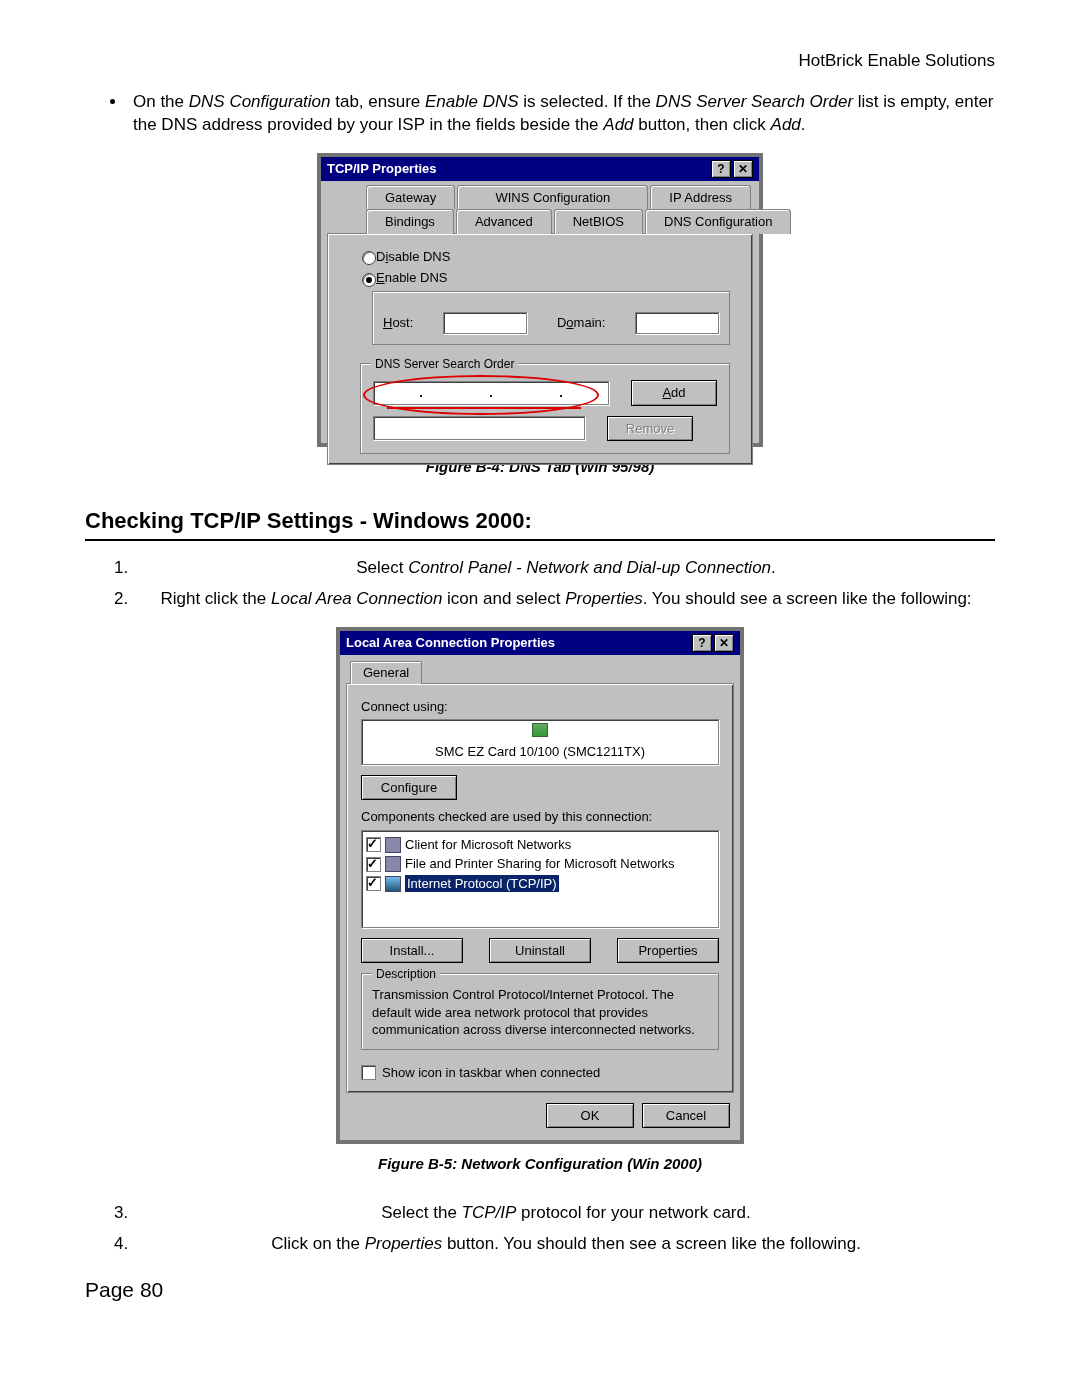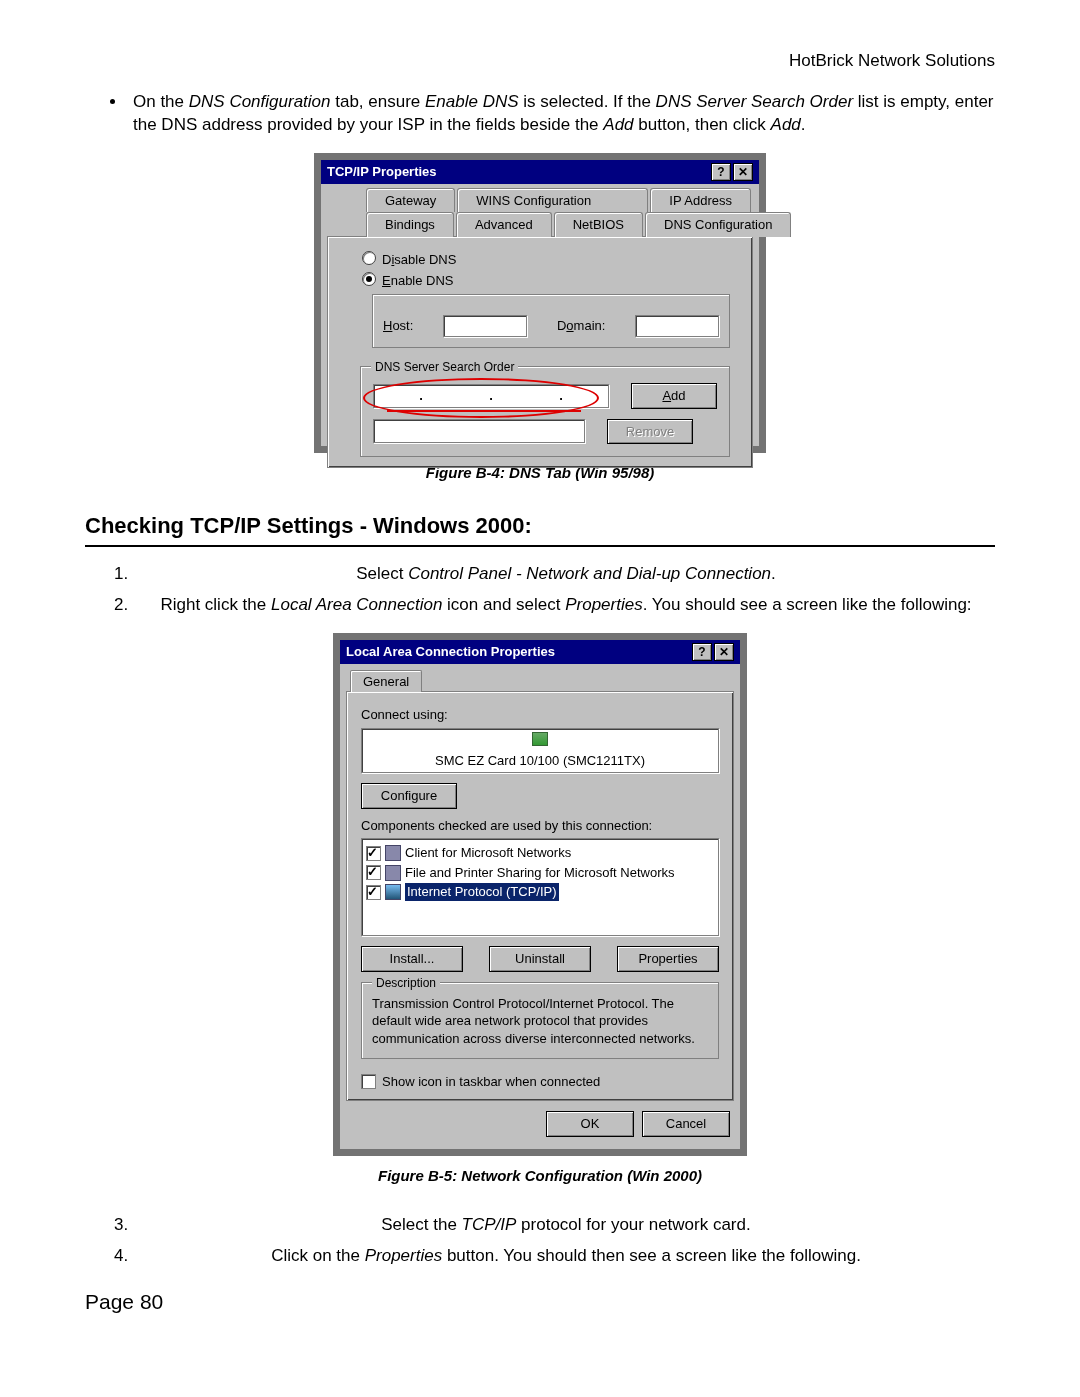--- a/index.html
+++ b/index.html
@@ -23,21 +23,21 @@
     margin: 0 0 10px 0;
   }
   ul.doc-bullets li { padding-left: 6px; }
   .italic { font-style: italic; }
   
   .dialog-wrap { text-align: center; margin: 16px 0 6px 0; }
   .dialog {
     display: inline-block;
     text-align: left;
     background: #1d4ed8;
-    border: 7px solid #737373;
+    border: 4px solid #737373;
     font-family: "MS Sans Serif", Tahoma, Arial, sans-serif;
     font-size: 13px;
     box-shadow: 0 0 0 1px #808080 inset;
   }
   .titlebar {
     background: #000080;
     color: #fff;
     padding: 3px 6px;
     font-weight: bold;
     display: flex;
@@ -87,21 +87,21 @@
   }
   .tab-panel {
     background: #c0c0c0;
     border: 1px solid #808080;
     box-shadow: inset 1px 1px 0 #fff, inset -1px -1px 0 #404040;
     height: 210px;
     margin-top: -1px;
     padding: 10px 14px;
     position: relative;
   }
-  .radio-row { display: flex; align-items: flex-start; gap: 6px; margin: 4px 0 4px 20px; }
+  .radio-row { display: flex; align-items: flex-end; margin: 4px 0 4px 20px; }
   .radio-dot {
     width: 12px; height: 12px; border-radius: 50%;
     background: #fff;
     border: 1px solid #404040;
     box-shadow: inset 1px 1px 0 #808080;
     position: relative;
   }
   .radio-dot.selected::after {
     content: "";
     position: absolute; top: 3px; left: 3px;
@@ -254,42 +254,42 @@
     padding: 12px 10px 10px 10px;
     font-size: 13px;
   }
   .footer-btns { display:flex; justify-content:flex-end; gap:8px; padding: 10px 4px 6px 4px; }
   .footer-btns .win-btn { width: 86px; }
   .page-footer { text-align:left; margin-top: 20px; font-size: 21px; }
 </style>
 </head>
 <body>
 
-<div class="header-right">HotBrick Network Solutions</div>
+<div class="header-right">HotBrick Enable Solutions</div>
 
 <ul class="doc-bullets">
   <li>
     <span>On the </span><span class="italic">DNS Configuration</span><span> tab, ensure </span><span class="italic">Enable DNS</span><span> is selected. If the </span><span class="italic">DNS Server Search Order</span><span> list is empty, enter the DNS address provided by your ISP in the fields beside the </span><span class="italic">Add</span><span> button, then click </span><span class="italic">Add</span><span>.</span>
   </li>
 </ul>
 
 <div class="dialog-wrap">
   <div class="dialog dlg1">
     <div class="titlebar">
       <span>TCP/IP Properties</span>
       <div class="tb-buttons">
         <div class="tb-btn">?</div>
         <div class="tb-btn">✕</div>
       </div>
     </div>
     <div class="dlg1-body">
       <div class="tab-rows">
         <div class="tab-row">
           <div class="tab">Gateway</div>
-          <div class="tab" style="flex:1;">WINS Configuration</div>
+          <div class="tab" style="flex:1;text-align:center">WINS Configuration</div>
           <div class="tab">IP Address</div>
         </div>
         <div class="tab-row">
           <div class="tab active-row">Bindings</div>
           <div class="tab active-row">Advanced</div>
           <div class="tab active-row">NetBIOS</div>
           <div class="tab active-row selected">DNS Configuration</div>
         </div>
       </div>
       <div class="tab-panel">

